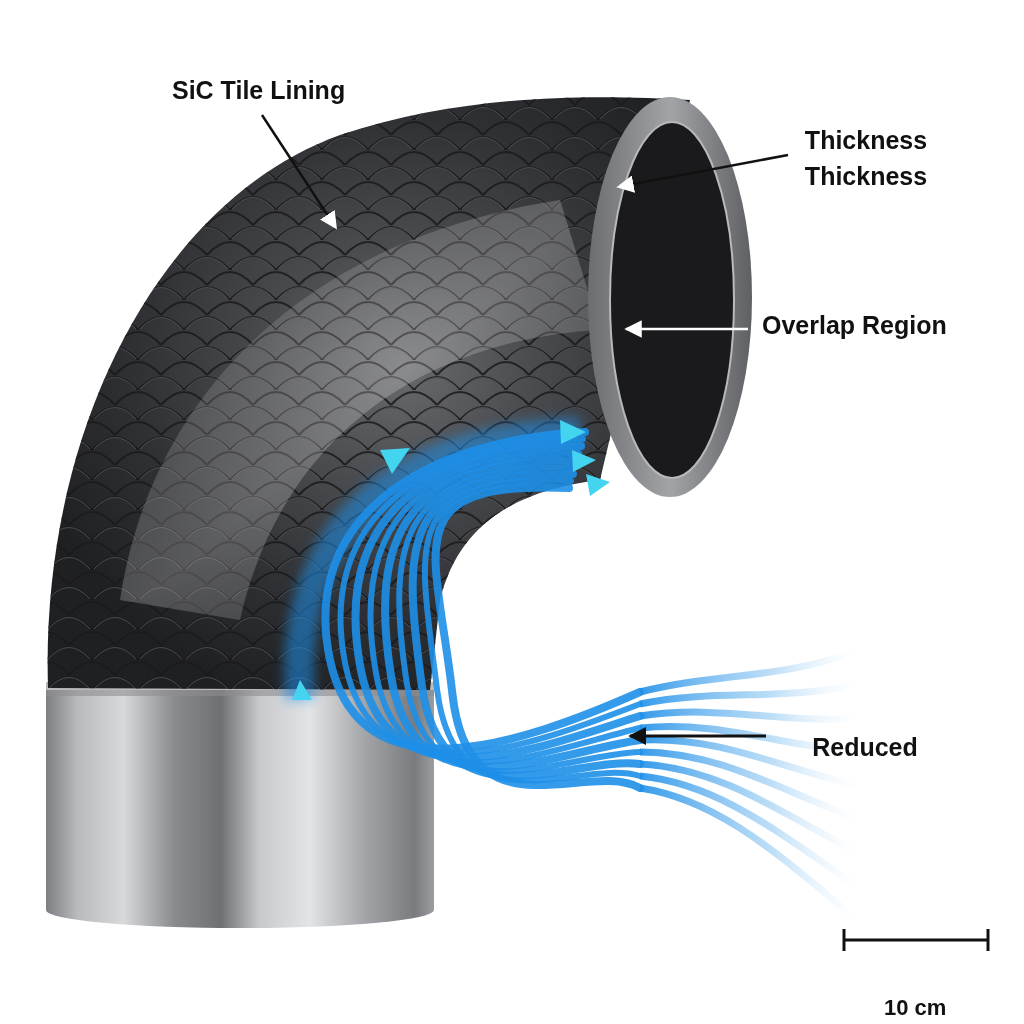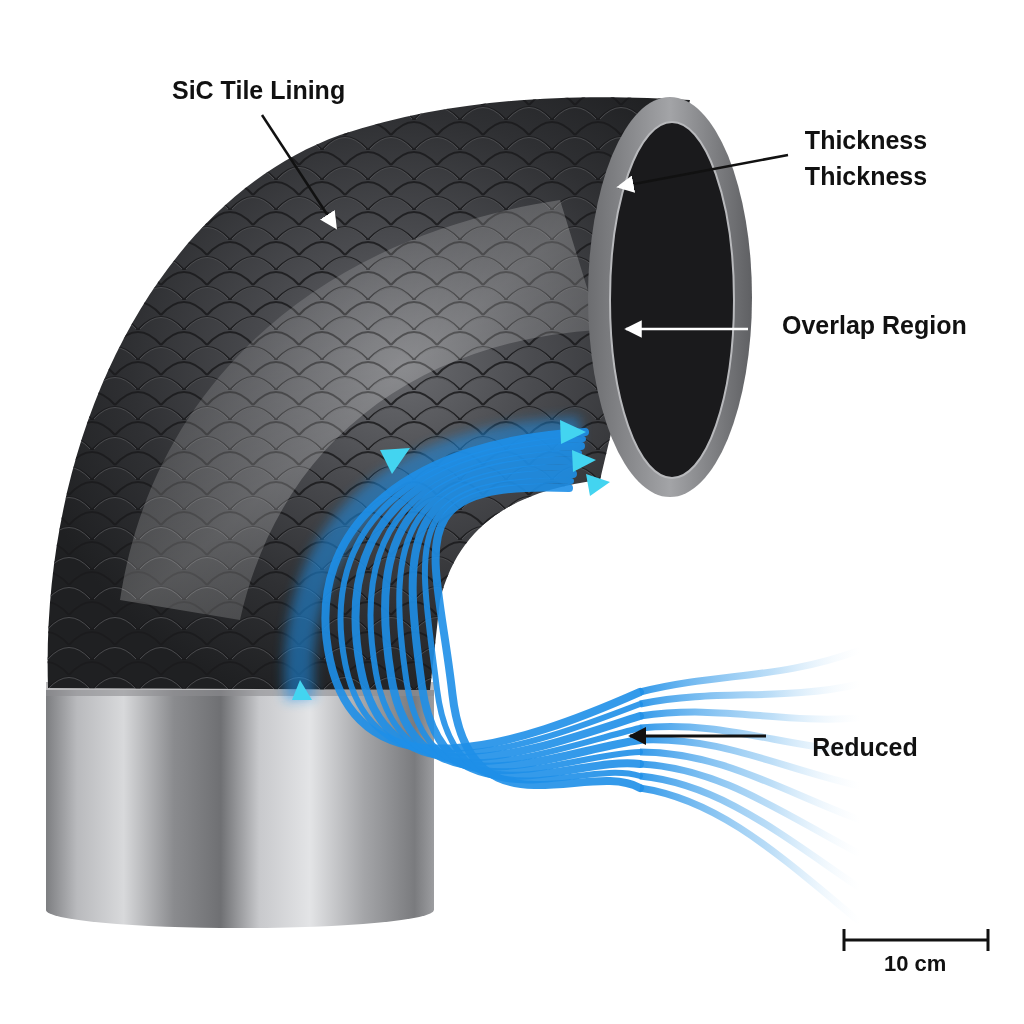--- a/index.html
+++ b/index.html
@@ -4,23 +4,23 @@
 <style>
   html, body { margin: 0; padding: 0; background: #ffffff; }
   body { width: 1024px; height: 1024px; position: relative; overflow: hidden;
          font-family: "Liberation Sans", sans-serif; }
   #stage { position: absolute; left: 0; top: 0; width: 1024px; height: 1024px; }
   .label { position: absolute; font-weight: bold; color: #111111; font-size: 25px; line-height: 36px;
            font-family: Liberation Sans, sans-serif; white-space: nowrap; }
   .label.center { text-align: center; }
   #lbl-sic { left: 172px; top: 72px; }
   #lbl-thick { left: 796px; top: 122px; width: 140px; }
-  #lbl-overlap { left: 762px; top: 307px; margin-left: 20px; }
+  #lbl-overlap { left: 762px; top: 307px; }
   #lbl-reduced { left: 776px; top: 704px; width: 178px; margin-top: 25px; }
-  #lbl-scale { left: 884px; top: 950px; font-size: 22px; line-height: 28px; }
+  #lbl-scale { left: 884px; top: 994px; font-size: 22px; line-height: 28px; }
 </style>
 </head>
 <body>
 
 <svg id="stage" viewBox="0 0 1024 1024" xmlns="http://www.w3.org/2000/svg">
   <defs>
     <linearGradient id="steelGrad" x1="0" y1="0" x2="1" y2="0">
       <stop offset="0" stop-color="#7d7e81"></stop>
       <stop offset="0.08" stop-color="#b9babd"></stop>
       <stop offset="0.2" stop-color="#d8d9db"></stop>

